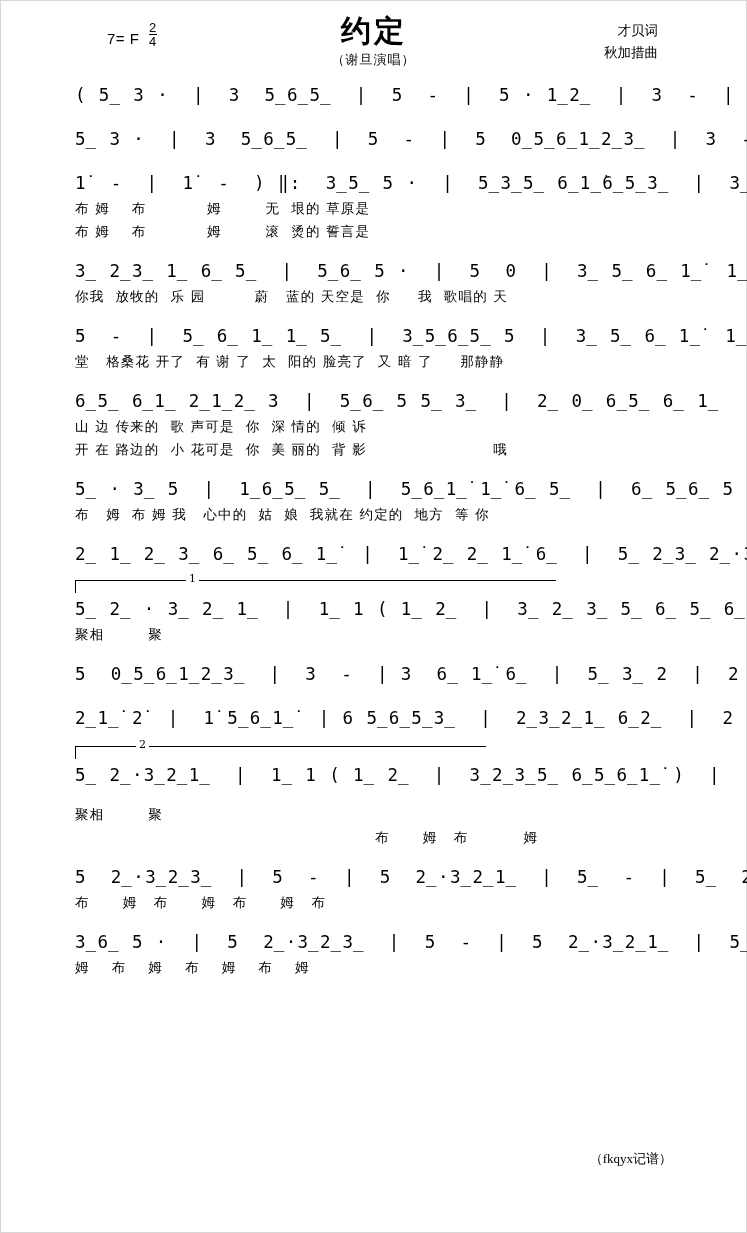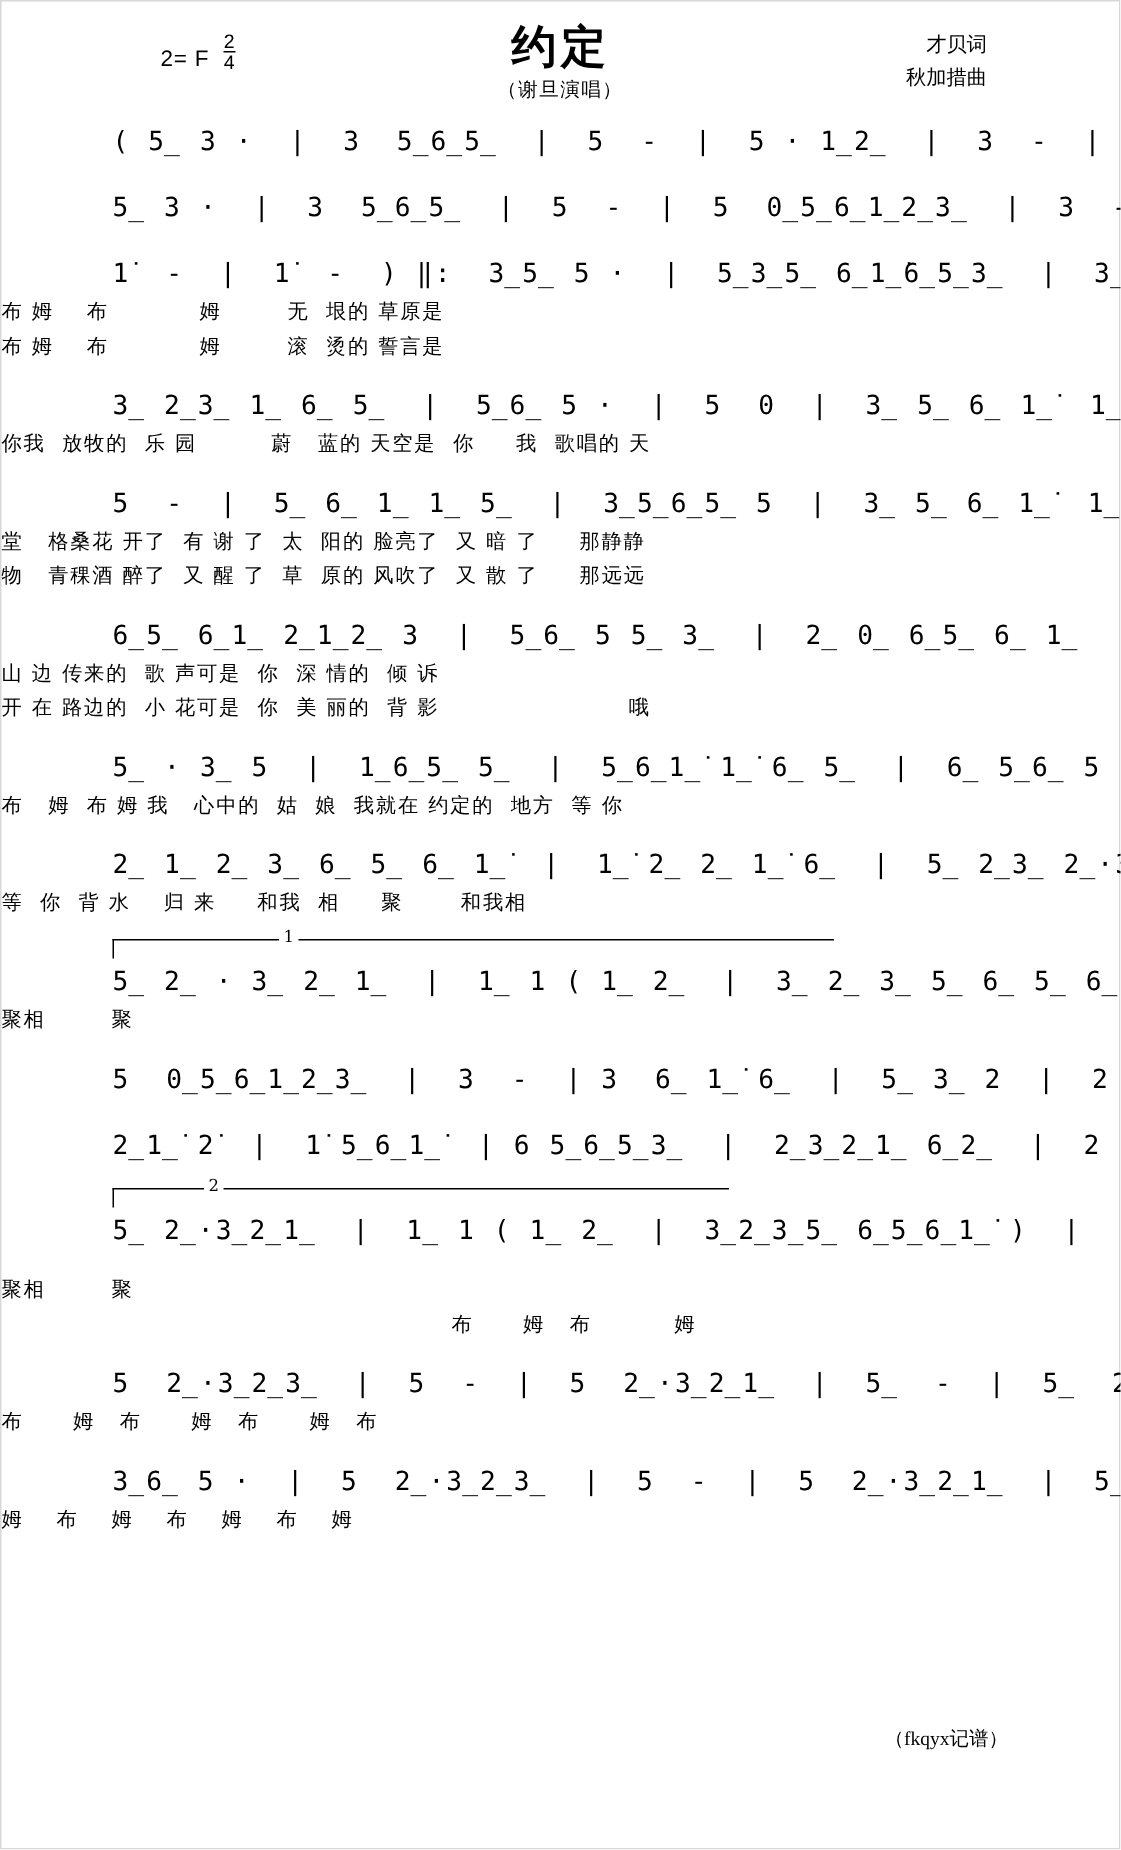--- a/index.html
+++ b/index.html
@@ -100,20 +100,21 @@
     letter-spacing: 0px;
     padding-left: 74px;
     line-height: 30px;
   }
   .lyricline {
     position: relative;
     height: 23px;
     white-space: nowrap;
     font-family: "DejaVu Sans", sans-serif;
     font-size: 14px;
+    padding-left: 74px;
     line-height: 23px;
     letter-spacing: 0px;
   }
 
   
   .music-text, .lyric-text {
     display: inline-block;
     white-space: pre;
   }
   .music-text {
@@ -139,21 +140,21 @@
   .row  { position: relative; }
 </style>
 </head>
 <body>
 
 <div id="sheet">
 
   <div class="header">
 
     <div class="key-sig">
-      <span>2= F</span>
+      <span>7= F</span>
       <span class="frac">
         <span class="num">2</span>
         <span class="den">4</span>
       </span>
     </div>
 
     <div class="title">约定</div>
     <div class="subtitle">（谢旦演唱）</div>
 
     <div class="credits">
@@ -178,37 +179,35 @@
         <div style="height: 12px;"></div>
       </div>
       <div class="system row">
         <div class="staffline"><span class="music-text">3̲ 2̲3̲ 1̲ 6̲ 5̲  |  5̲6̲ 5 ·  |  5  0  |  3̲ 5̲ 6̲ 1̲̇  1̲̇ 5̲ 6̲  |  3̲ 2̲3̲ 1  |  1̲ 2̲ 3̲ 2̲1̲ 6̲  |</span></div>
         <div class="lyricline"><span class="lyric-text">你我  放牧的  乐 园         蔚   蓝的 天空是  你     我  歌唱的 天</span></div>
         <div style="height: 12px;"></div>
       </div>
       <div class="system row">
         <div class="staffline"><span class="music-text">5  -  |  5̲ 6̲ 1̲ 1̲ 5̲  |  3̲5̲6̲5̲ 5  |  3̲ 5̲ 6̲ 1̲̇  1̲̇ 5̲ 6̲  |  3̲2̲5̲3̲ 2  |  0  0̲ 5̲ 6̲ 5̲  |</span></div>
         <div class="lyricline"><span class="lyric-text">堂   格桑花 开了  有 谢 了  太  阳的 脸亮了  又 暗 了     那静静</span></div>
-        <div class="lyricline"><span class="lyric-text">物   青稞酒 醉了  又 醒 了  草  原的 风吹了  又 散 了     那远远</span></div>
         <div style="height: 12px;"></div>
       </div>
       <div class="system row">
         <div class="staffline"><span class="music-text">6̲5̲ 6̲1̲ 2̲1̲2̲ 3  |  5̲6̲ 5 5̲ 3̲  |  2̲ 0̲ 6̲5̲ 6̲ 1̲  |  1̲2̲ 1 ( 1̲ 2̲  |  3̲2̲3̲5̲ 6̲5̲6̲1̲̇ )  |</span></div>
         <div class="lyricline"><span class="lyric-text">山 边 传来的  歌 声可是  你  深 情的  倾 诉</span></div>
         <div class="lyricline"><span class="lyric-text">开 在 路边的  小 花可是  你  美 丽的  背 影                       哦</span></div>
         <div style="height: 12px;"></div>
       </div>
       <div class="system row">
         <div class="staffline"><span class="music-text">5̲ · 3̲ 5  |  1̲6̲5̲ 5̲  |  5̲6̲1̲̇ 1̲̇ 6̲ 5̲  |  6̲ 5̲6̲ 5  |  3̲ 2̲ 3̲ 1̲ 6̲ 5̲  |  5̲ 5̲ 6̲ 1̲2̲ 1  |</span></div>
         <div class="lyricline"><span class="lyric-text">布   姆  布 姆 我   心中的  姑  娘  我就在 约定的  地方  等 你</span></div>
         <div style="height: 12px;"></div>
       </div>
       <div class="system row">
         <div class="staffline"><span class="music-text">2̲ 1̲ 2̲ 3̲ 6̲ 5̲ 6̲ 1̲̇  |  1̲̇ 2̲ 2̲ 1̲̇ 6̲  |  5̲ 2̲3̲ 2̲·3̲2̲3̲  |  5 · 5̲ 3  |  2̲ 5̲ 6̲· 5̲6̲1̲  |</span></div>
-        <div class="lyricline"><span class="lyric-text">等  你  背 水    归 来     和我  相     聚       和我相</span></div>
         <div style="height: 12px;"></div>
       </div>
       <div class="system row">
         <div style="position: relative; margin-left: 74px; height: 12px; border-left: 1.4px solid rgb(0, 0, 0); border-top: 1.4px solid rgb(0, 0, 0); width: 480px;">
           <span style="position: absolute; left: 110px; top: -9px; background: rgb(255, 255, 255); padding: 0px 3px; font-size: 11px; font-family: &quot;DejaVu Serif&quot;, serif;">1</span>
         </div>
         <div class="staffline"><span class="music-text">5̲ 2̲ · 3̲ 2̲ 1̲  |  1̲ 1 ( 1̲ 2̲  |  3̲ 2̲ 3̲ 5̲ 6̲ 5̲ 6̲ 1̲̇  |  5̲ 3 ·  |  3  5̲ 6̲ 5̲  |  5  -  |</span></div>
         <div class="lyricline"><span class="lyric-text">聚相        聚</span></div>
         <div style="height: 12px;"></div>
       </div>

